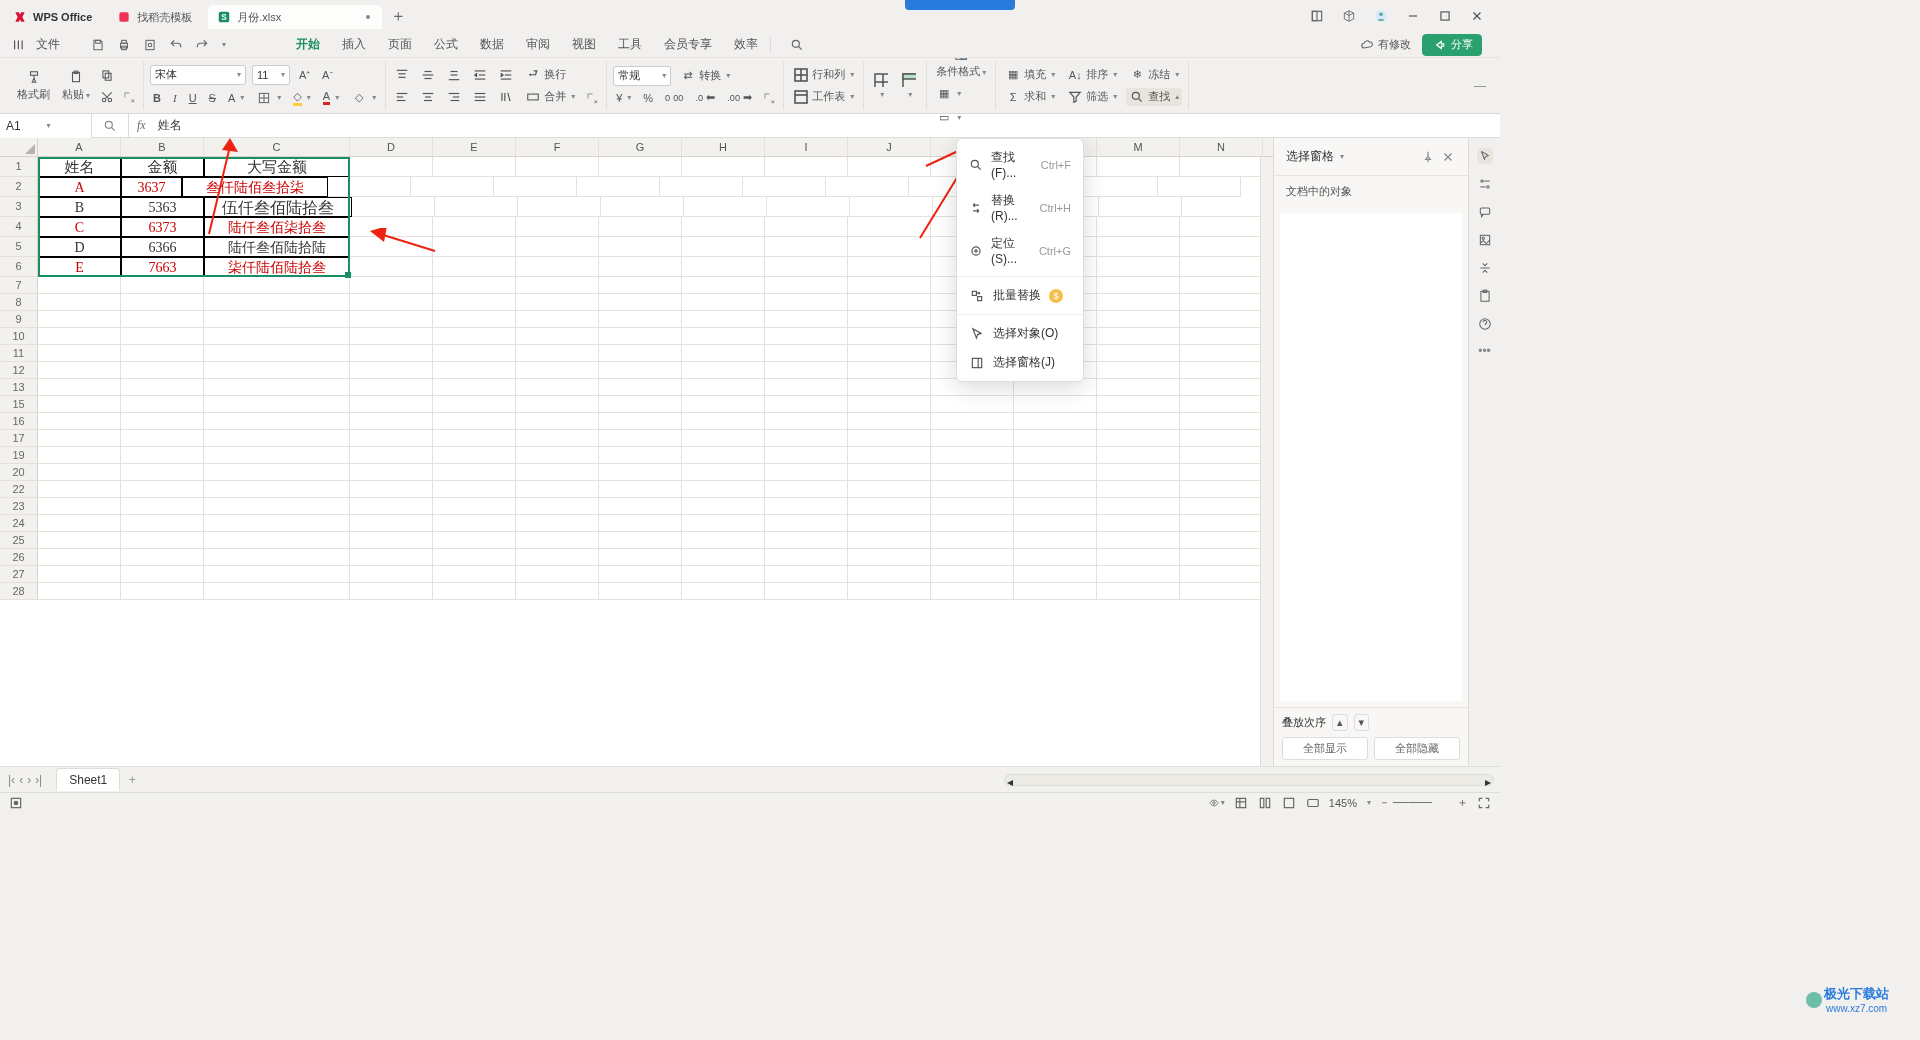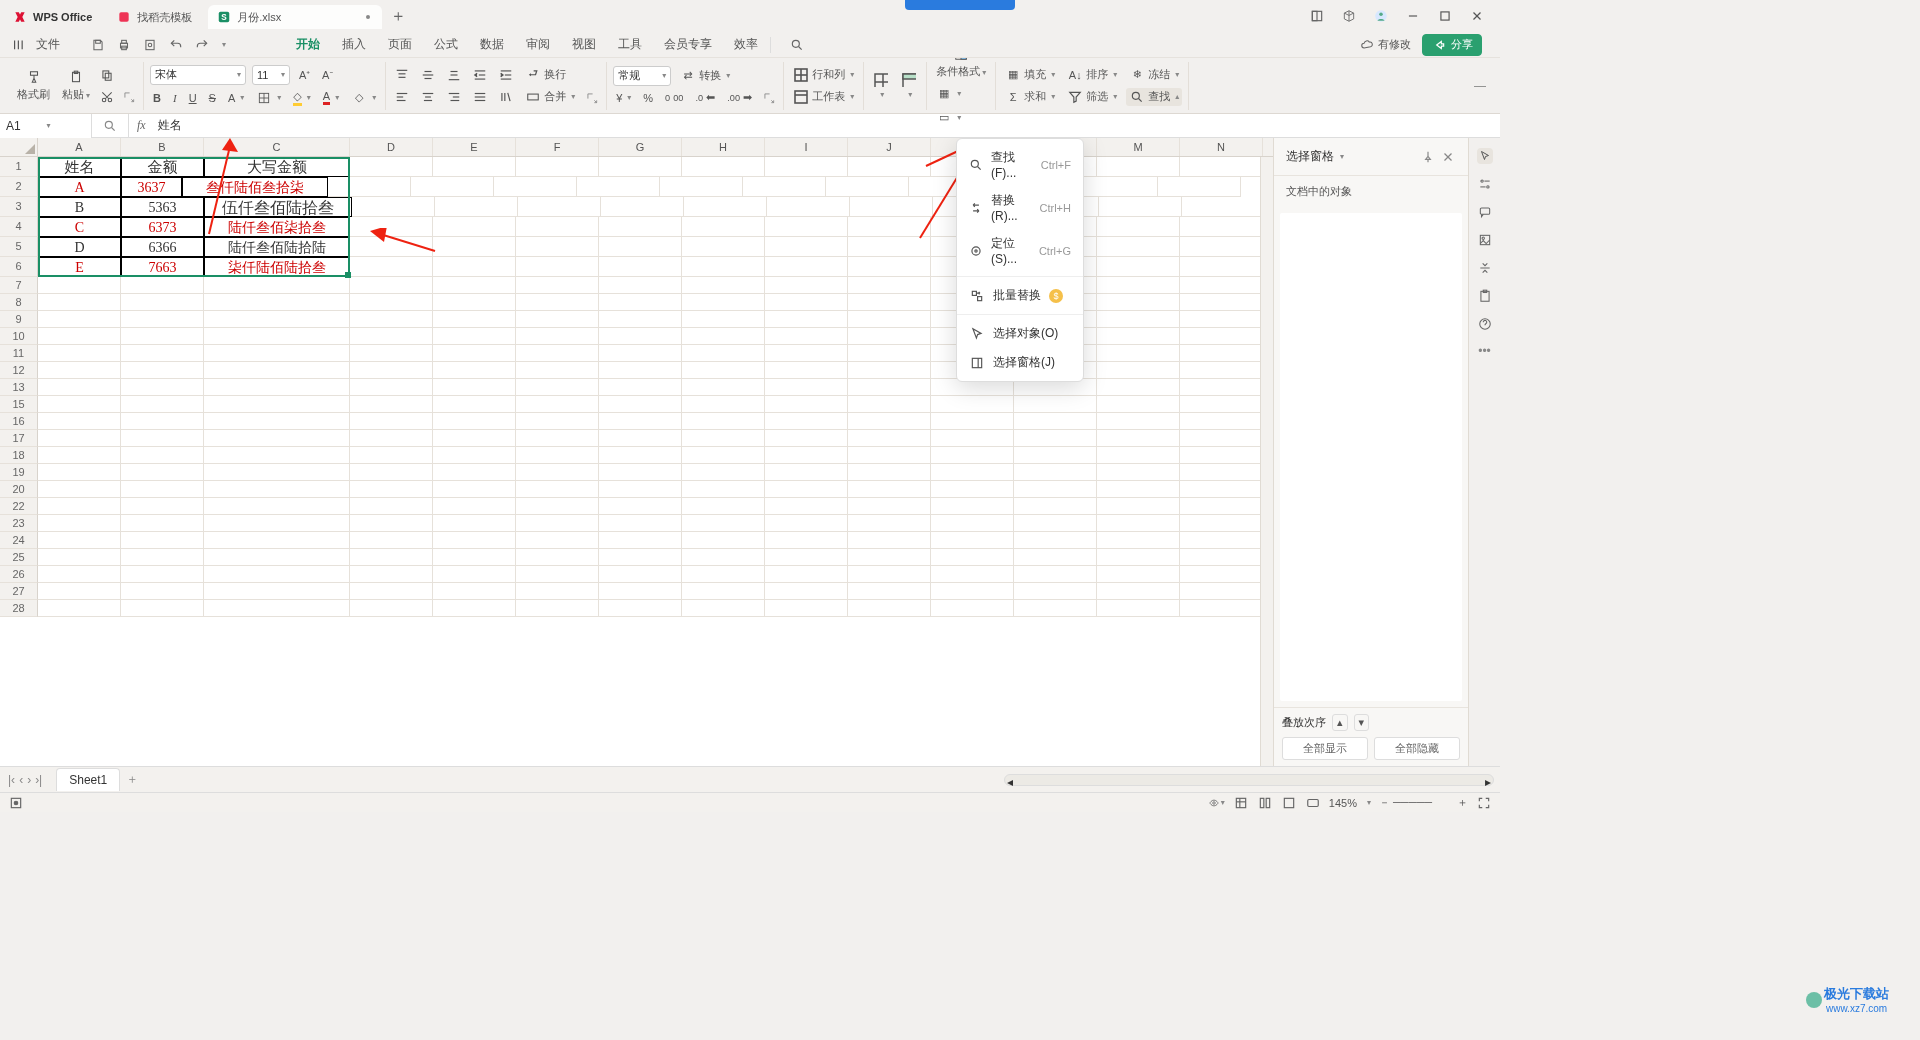--- a/index.html
+++ b/index.html
@@ -871,37 +871,20 @@
           <div class="cell" style="width: 83px;"></div>
           <div class="cell" style="width: 83px;"></div>
           <div class="cell" style="width: 83px;"></div>
           <div class="cell" style="width: 83px;"></div>
           <div class="cell" style="width: 83px;"></div>
           <div class="cell" style="width: 83px;"></div>
           <div class="cell" style="width: 83px;"></div>
           <div class="cell" style="width: 83px;"></div>
         </div>
         <div class="row">
-          <div class="rowh">18</div>
-          <div class="cell" style="width: 83px;"></div>
-          <div class="cell" style="width: 83px;"></div>
-          <div class="cell" style="width: 146px;"></div>
-          <div class="cell" style="width: 83px;"></div>
-          <div class="cell" style="width: 83px;"></div>
-          <div class="cell" style="width: 83px;"></div>
-          <div class="cell" style="width: 83px;"></div>
-          <div class="cell" style="width: 83px;"></div>
-          <div class="cell" style="width: 83px;"></div>
-          <div class="cell" style="width: 83px;"></div>
-          <div class="cell" style="width: 83px;"></div>
-          <div class="cell" style="width: 83px;"></div>
-          <div class="cell" style="width: 83px;"></div>
-          <div class="cell" style="width: 83px;"></div>
-        </div>
-        <div class="row">
           <div class="rowh">19</div>
           <div class="cell" style="width: 83px;"></div>
           <div class="cell" style="width: 83px;"></div>
           <div class="cell" style="width: 146px;"></div>
           <div class="cell" style="width: 83px;"></div>
           <div class="cell" style="width: 83px;"></div>
           <div class="cell" style="width: 83px;"></div>
           <div class="cell" style="width: 83px;"></div>
           <div class="cell" style="width: 83px;"></div>
           <div class="cell" style="width: 83px;"></div>

